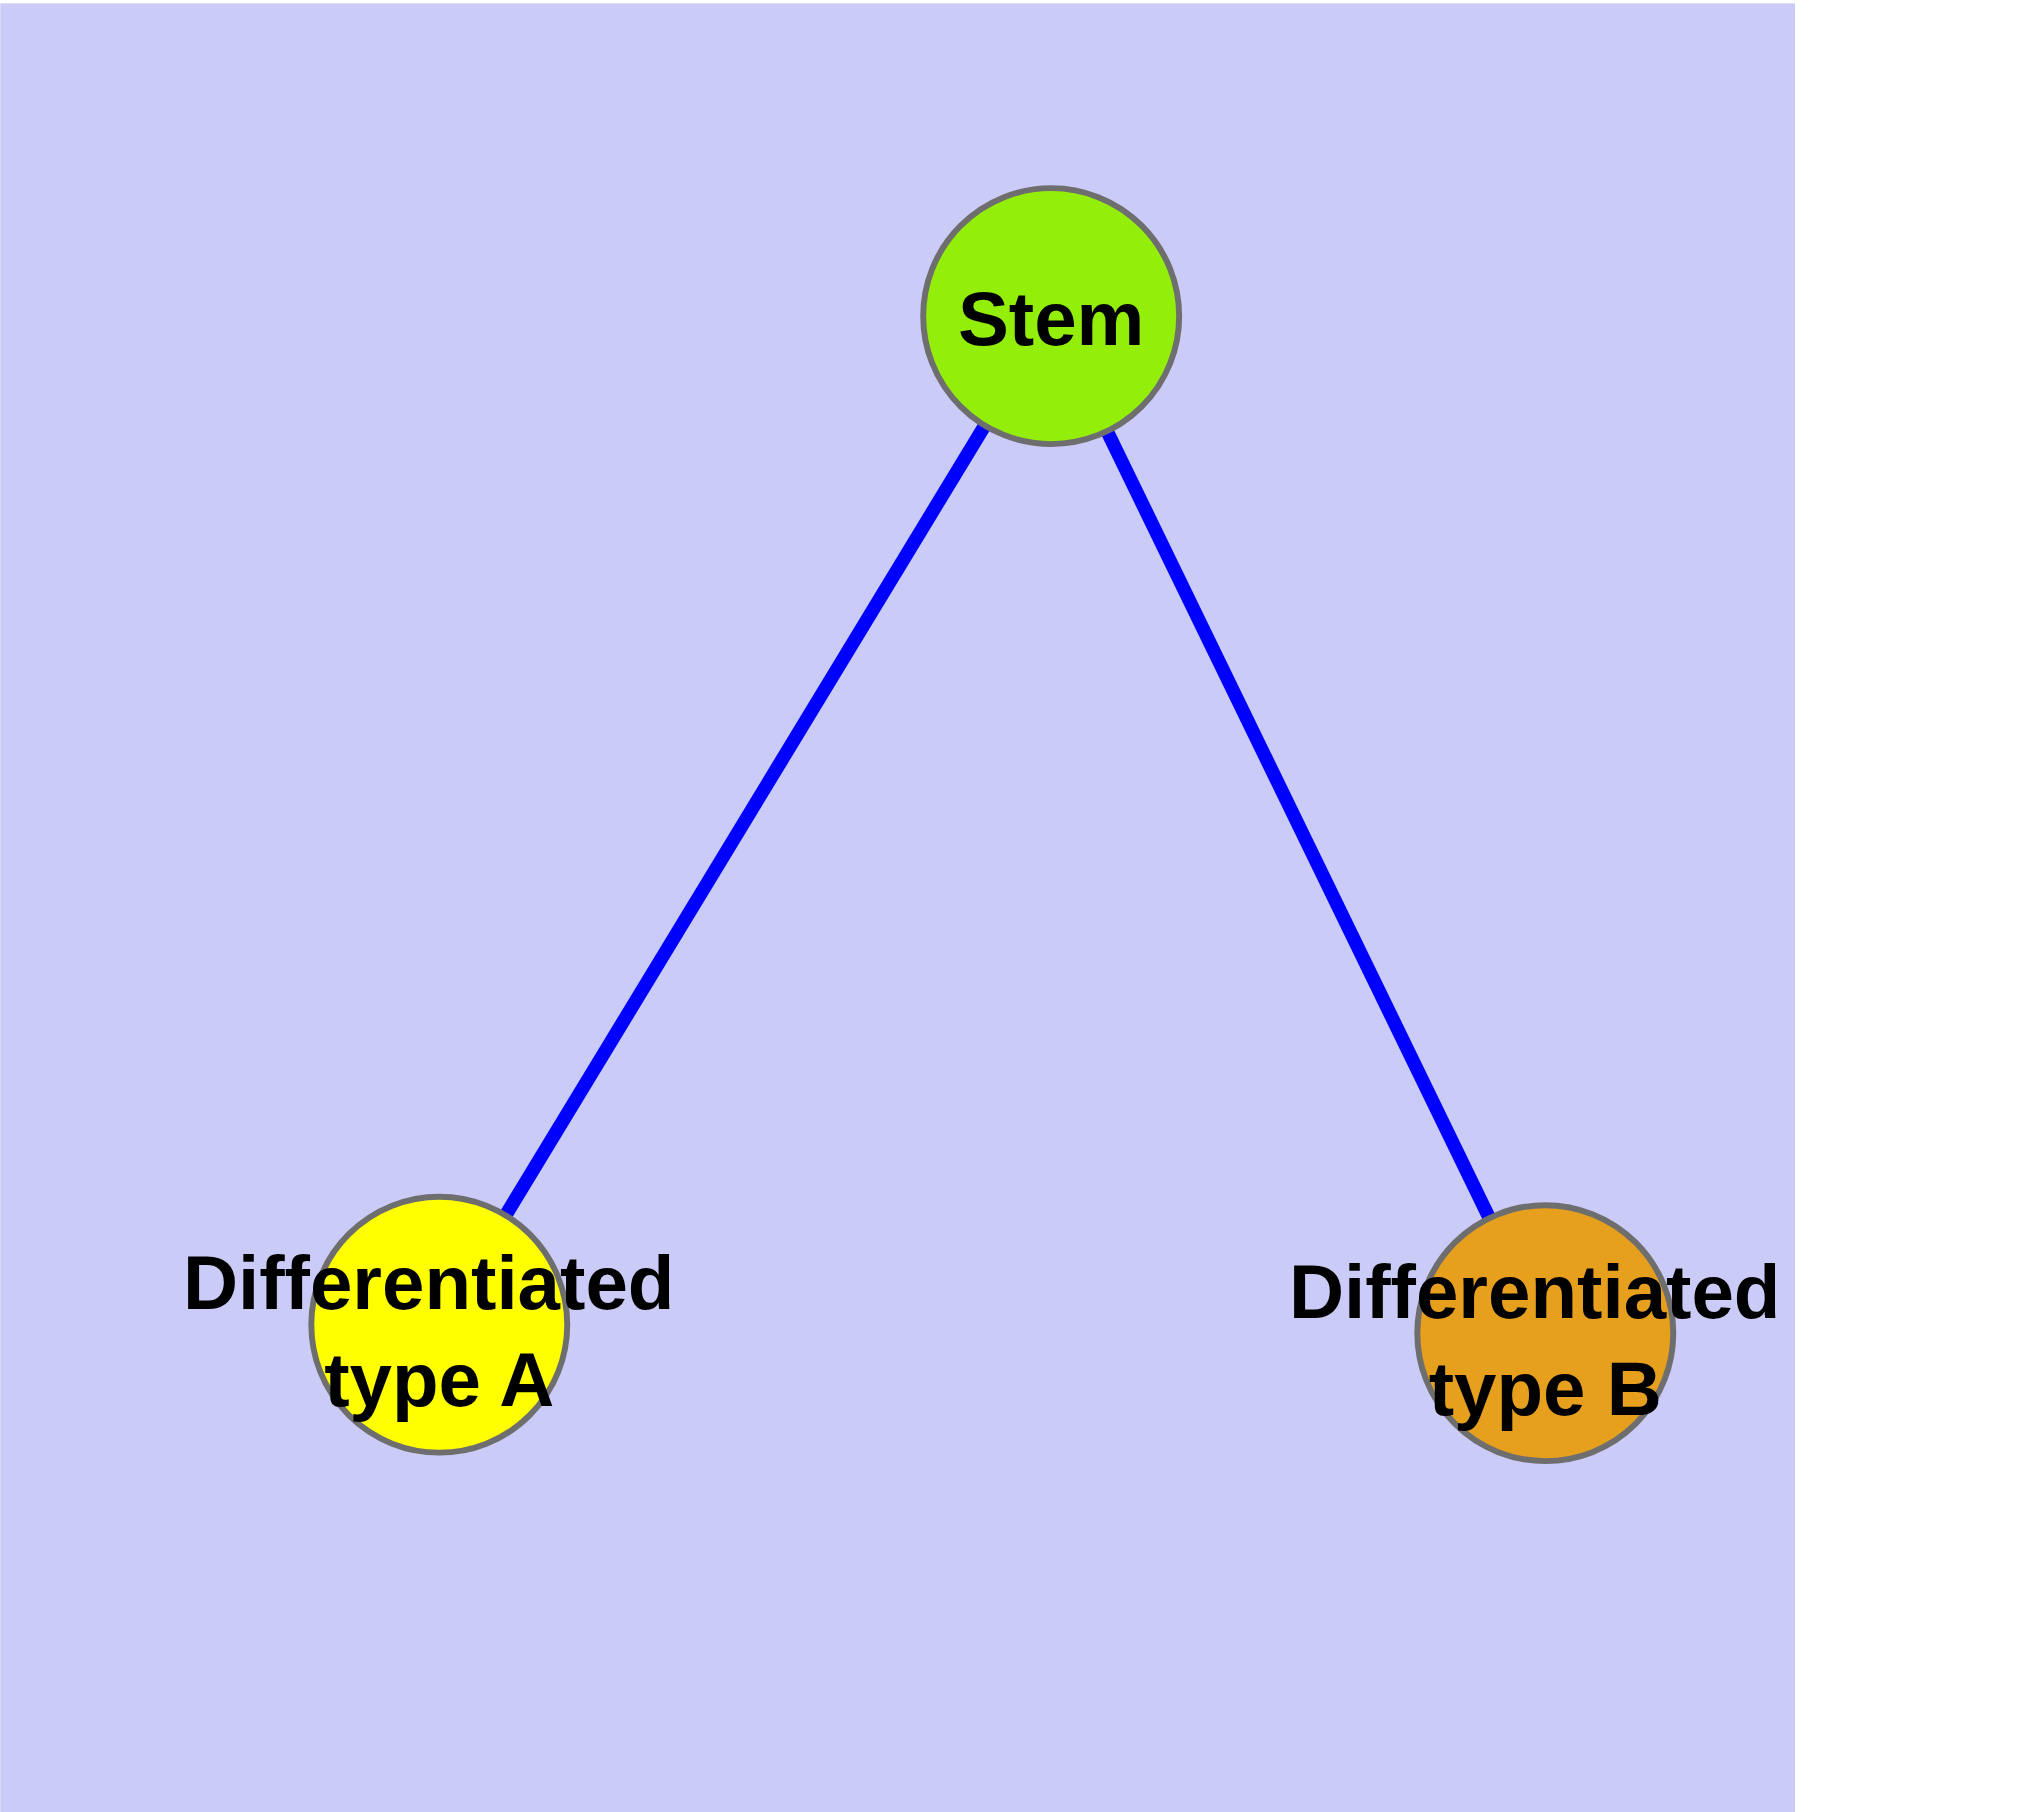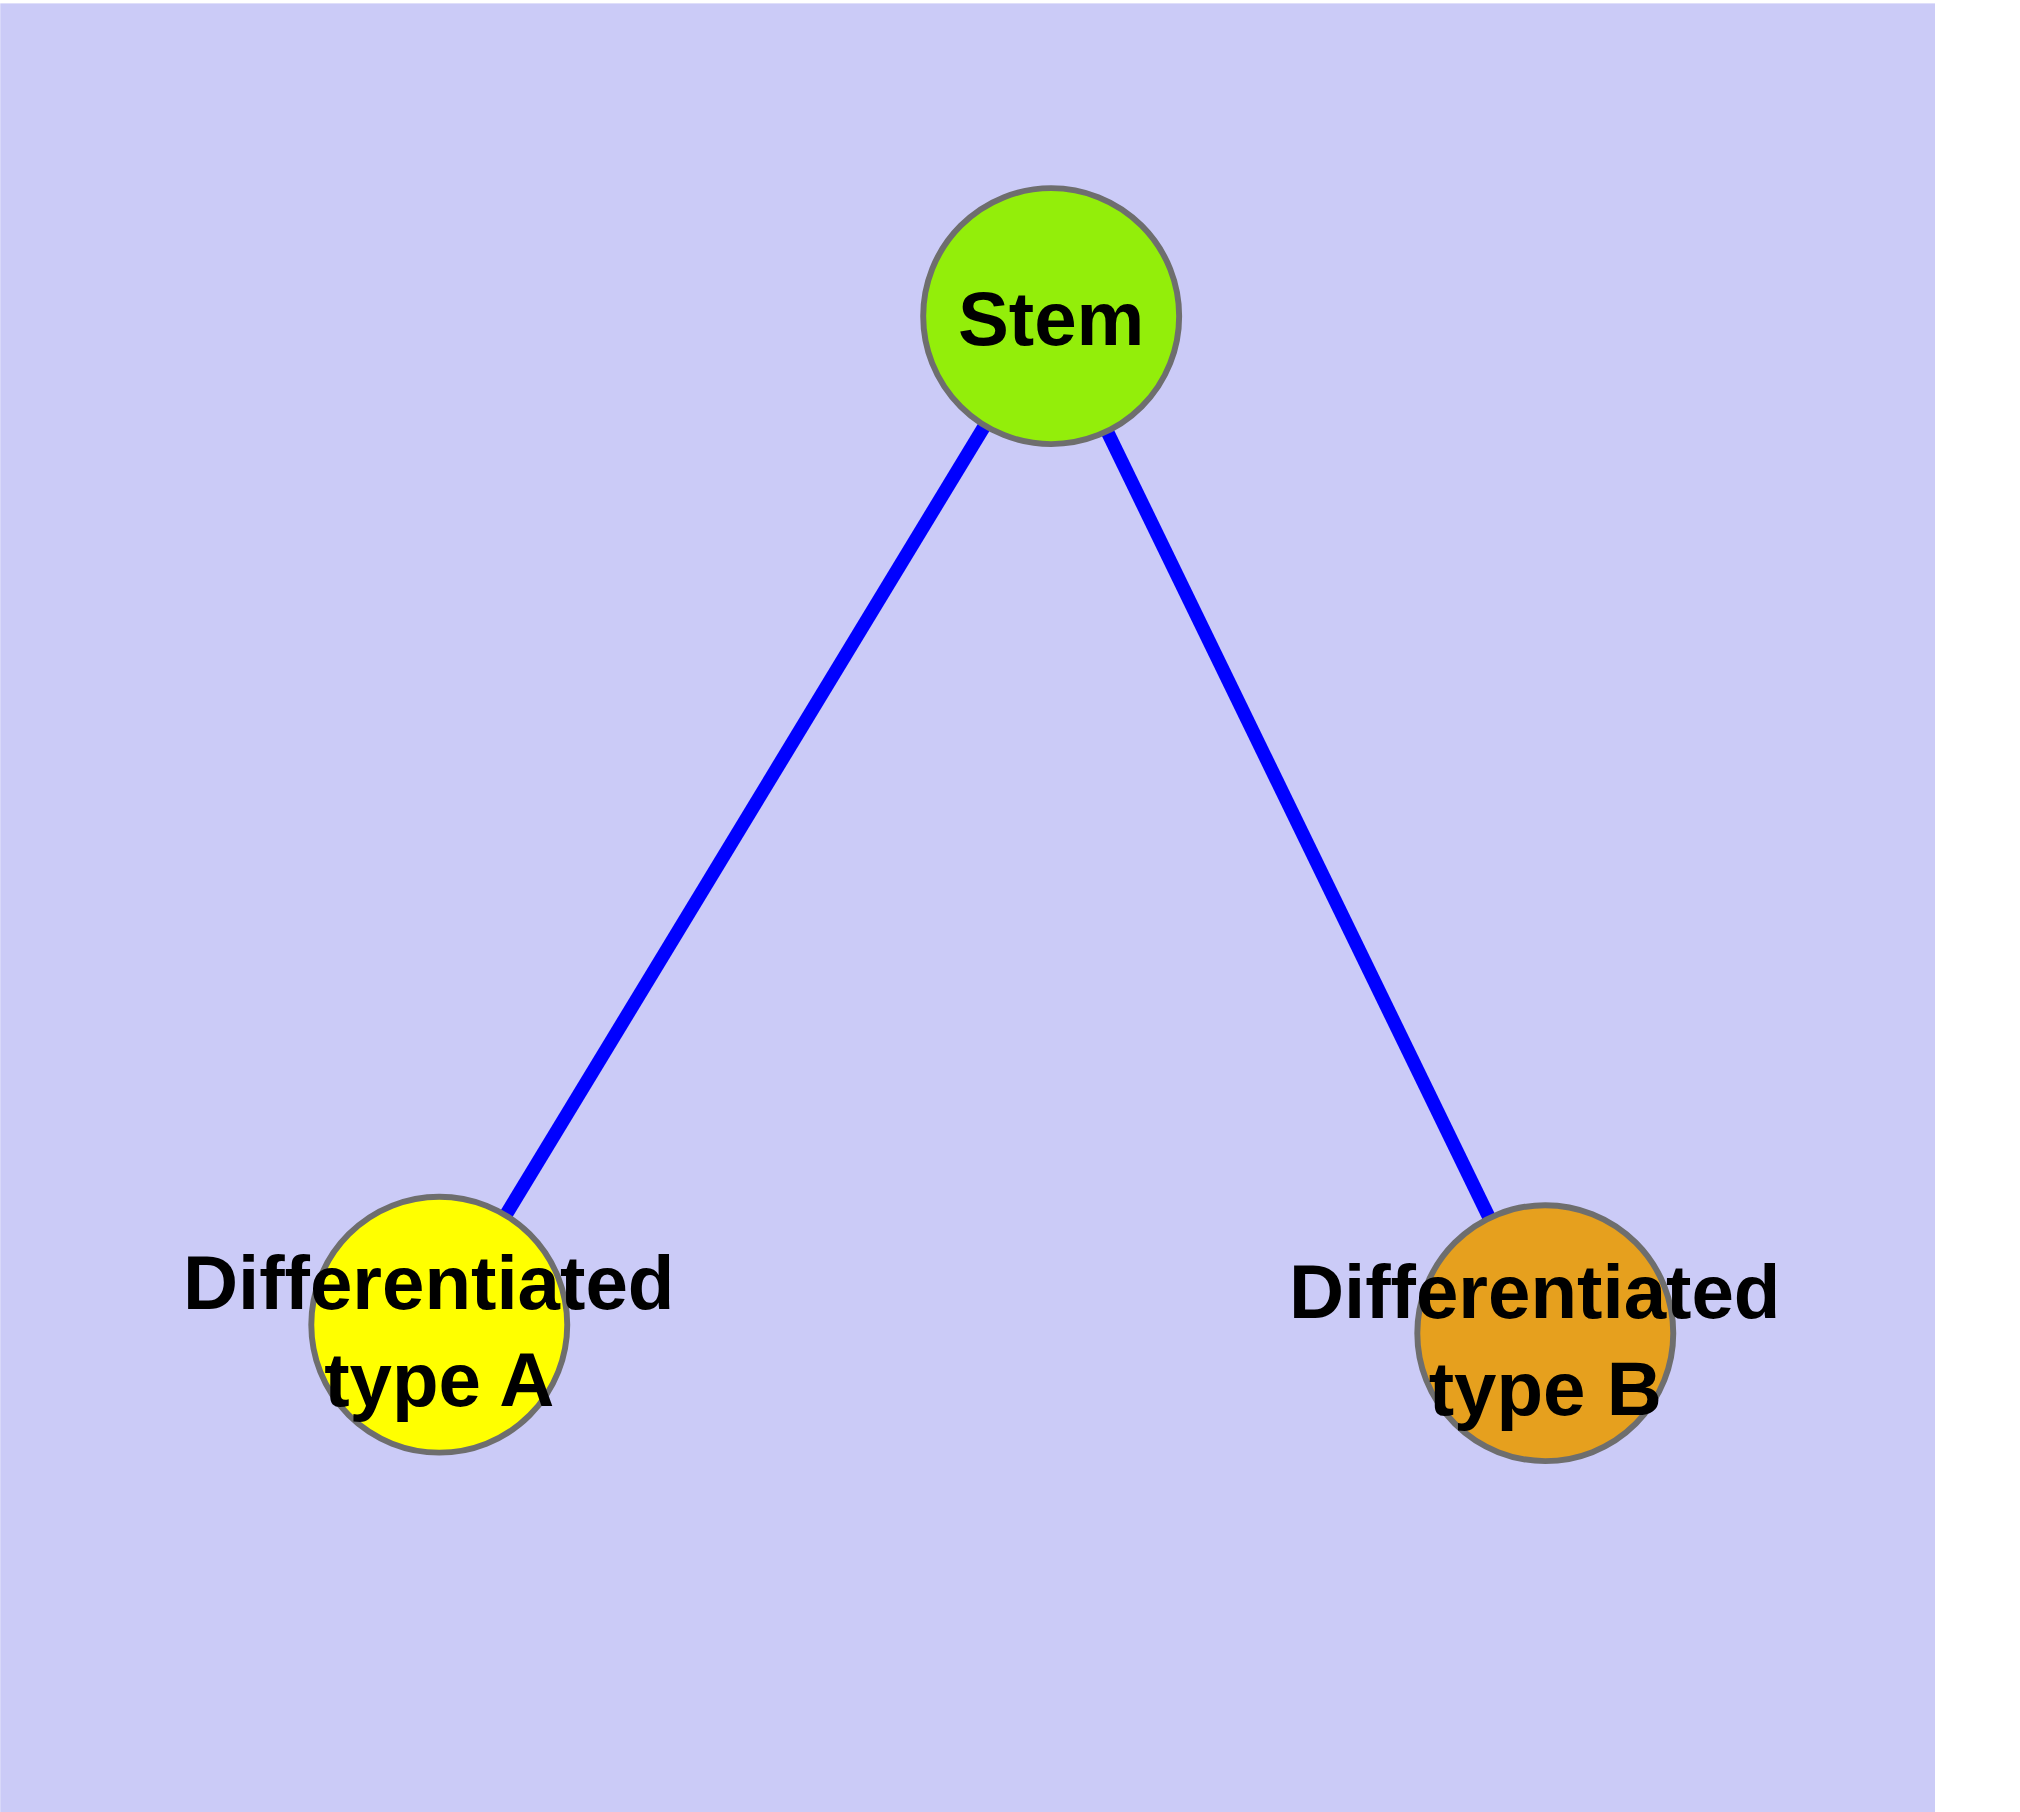--- a/index.html
+++ b/index.html
@@ -2,21 +2,21 @@
 <html style="font-size:13.6px"><head>
 <meta charset="utf-8">
 <style>
   html, body {
     margin: 0;
     padding: 0;
     background: #ffffff;
   }
   .stage {
     position: relative;
-    width: 1935px;
+    width: 1795px;
     height: 1812px;
     overflow: hidden;
   }
   svg.graph {
     display: block;
     width: 2021px;
     height: 1812px;
   }
   .edge {
     stroke-width: 16px;

